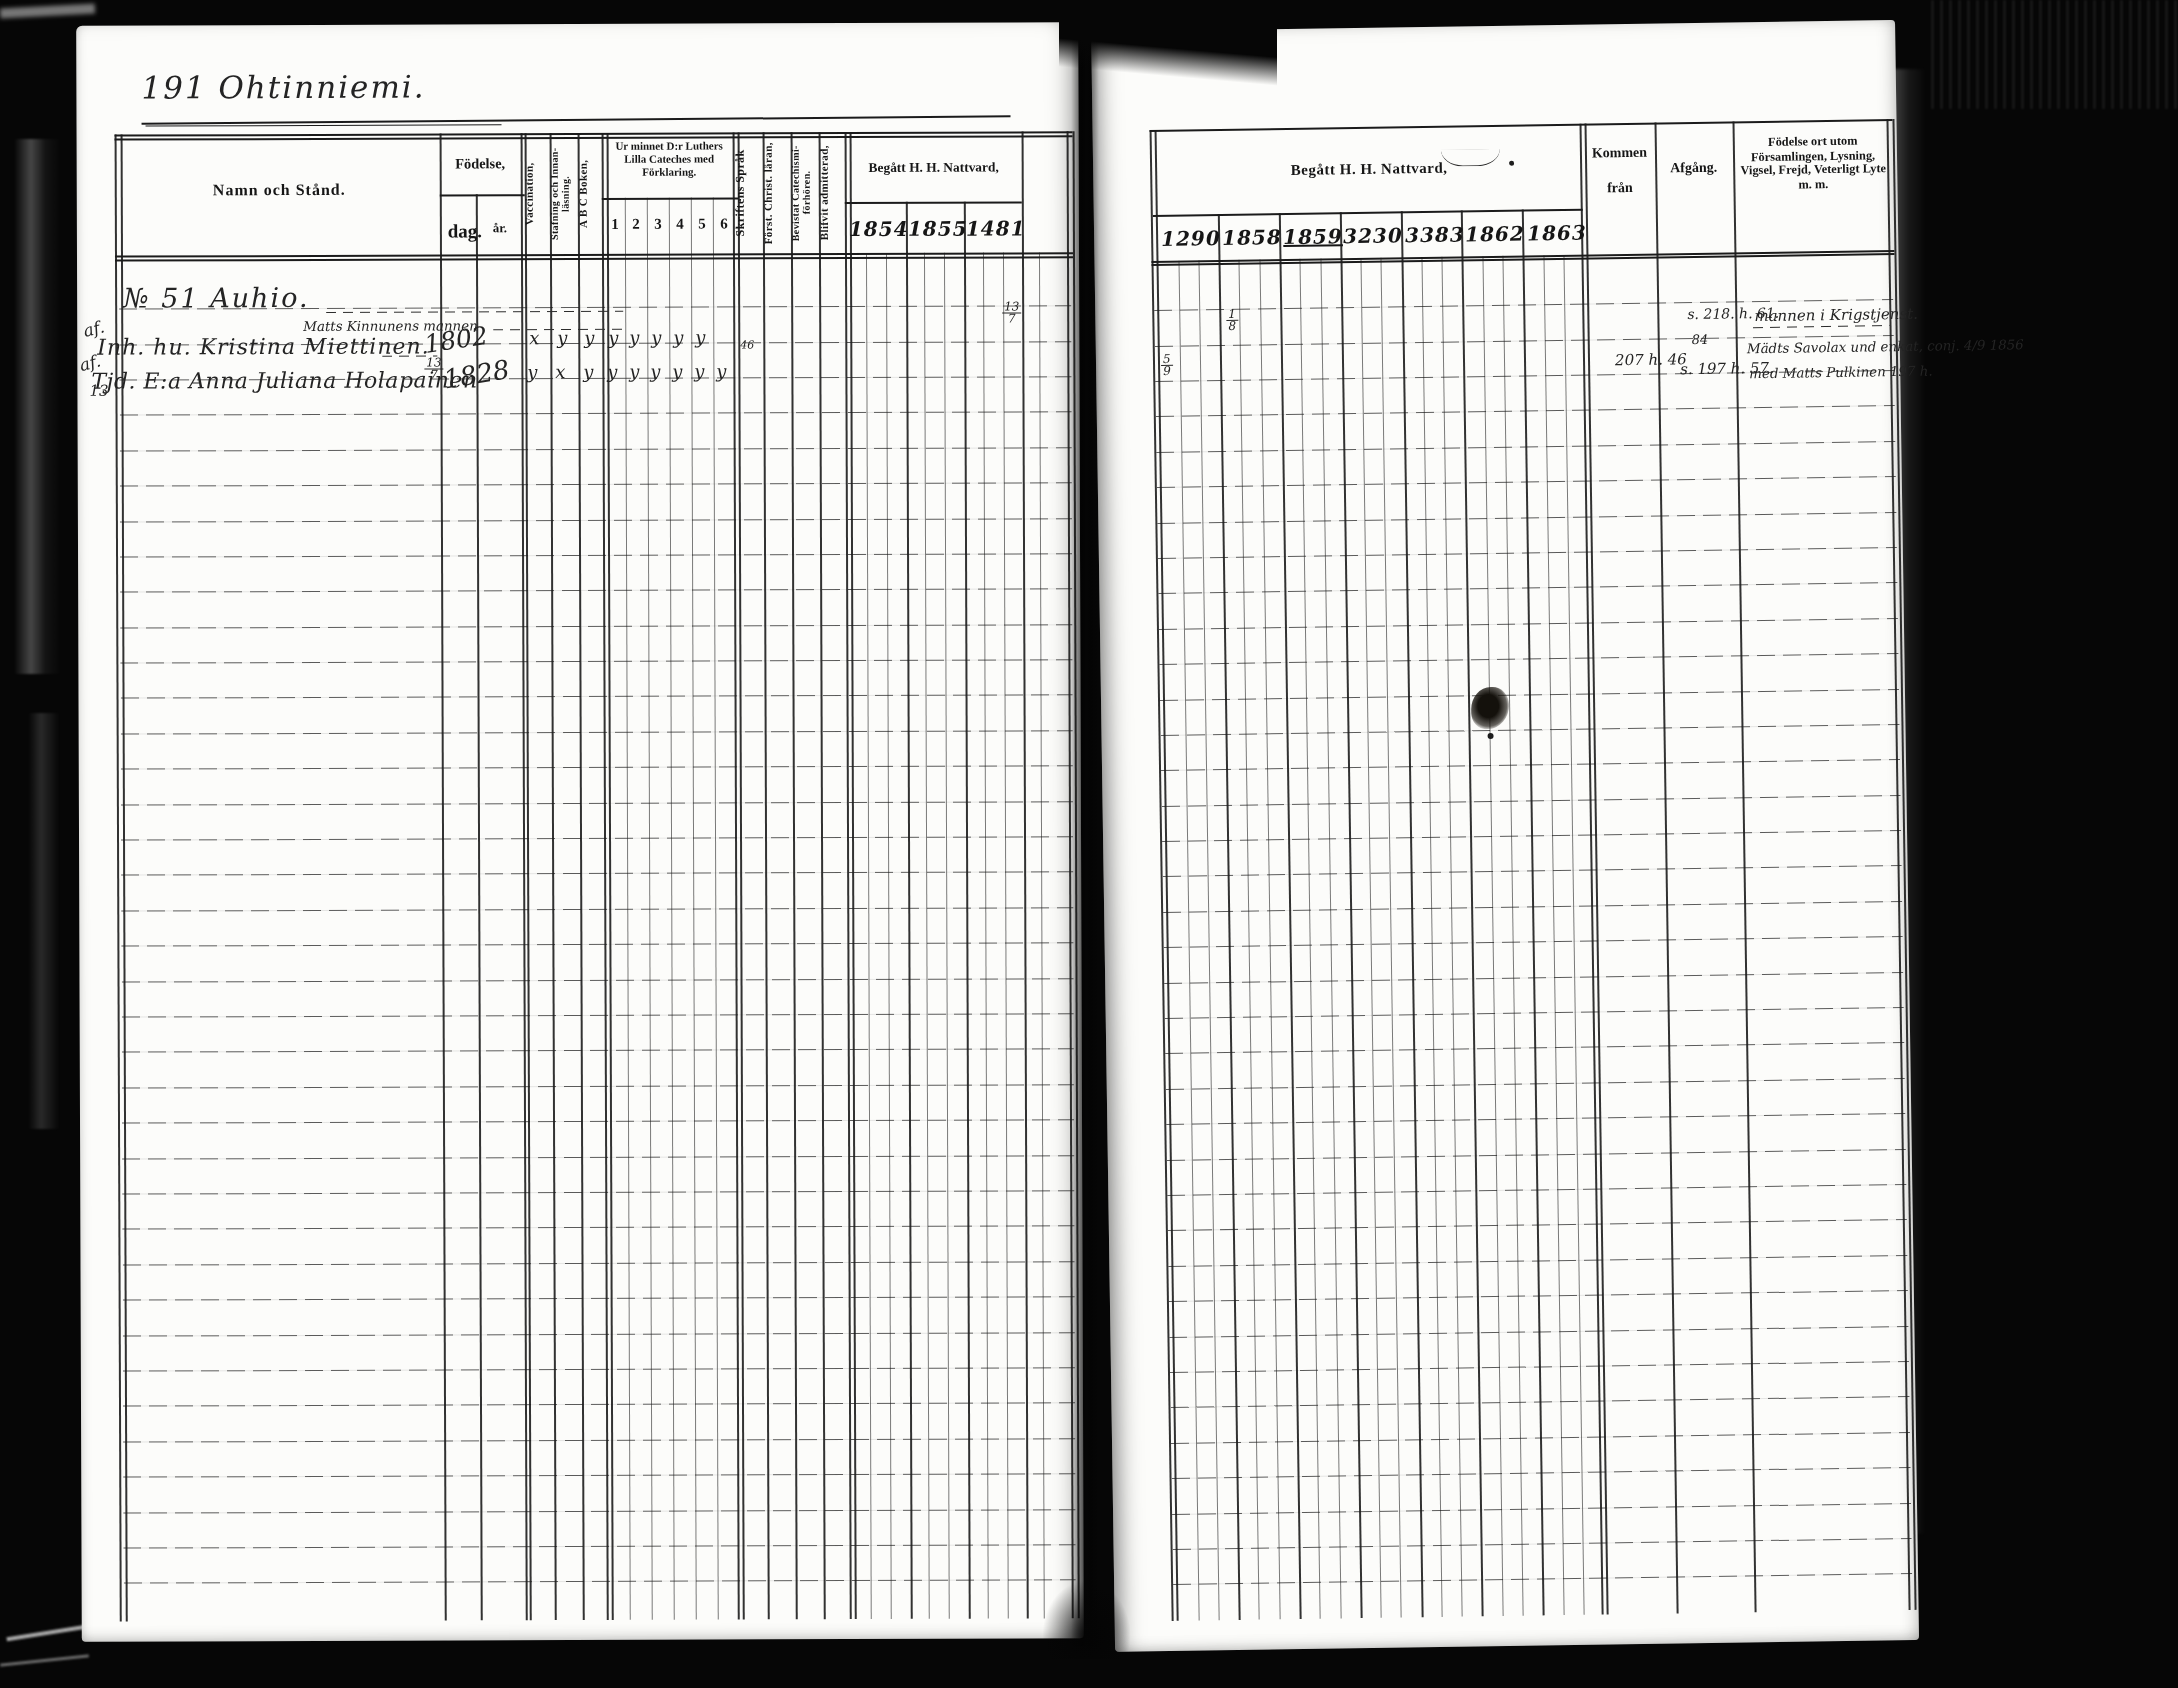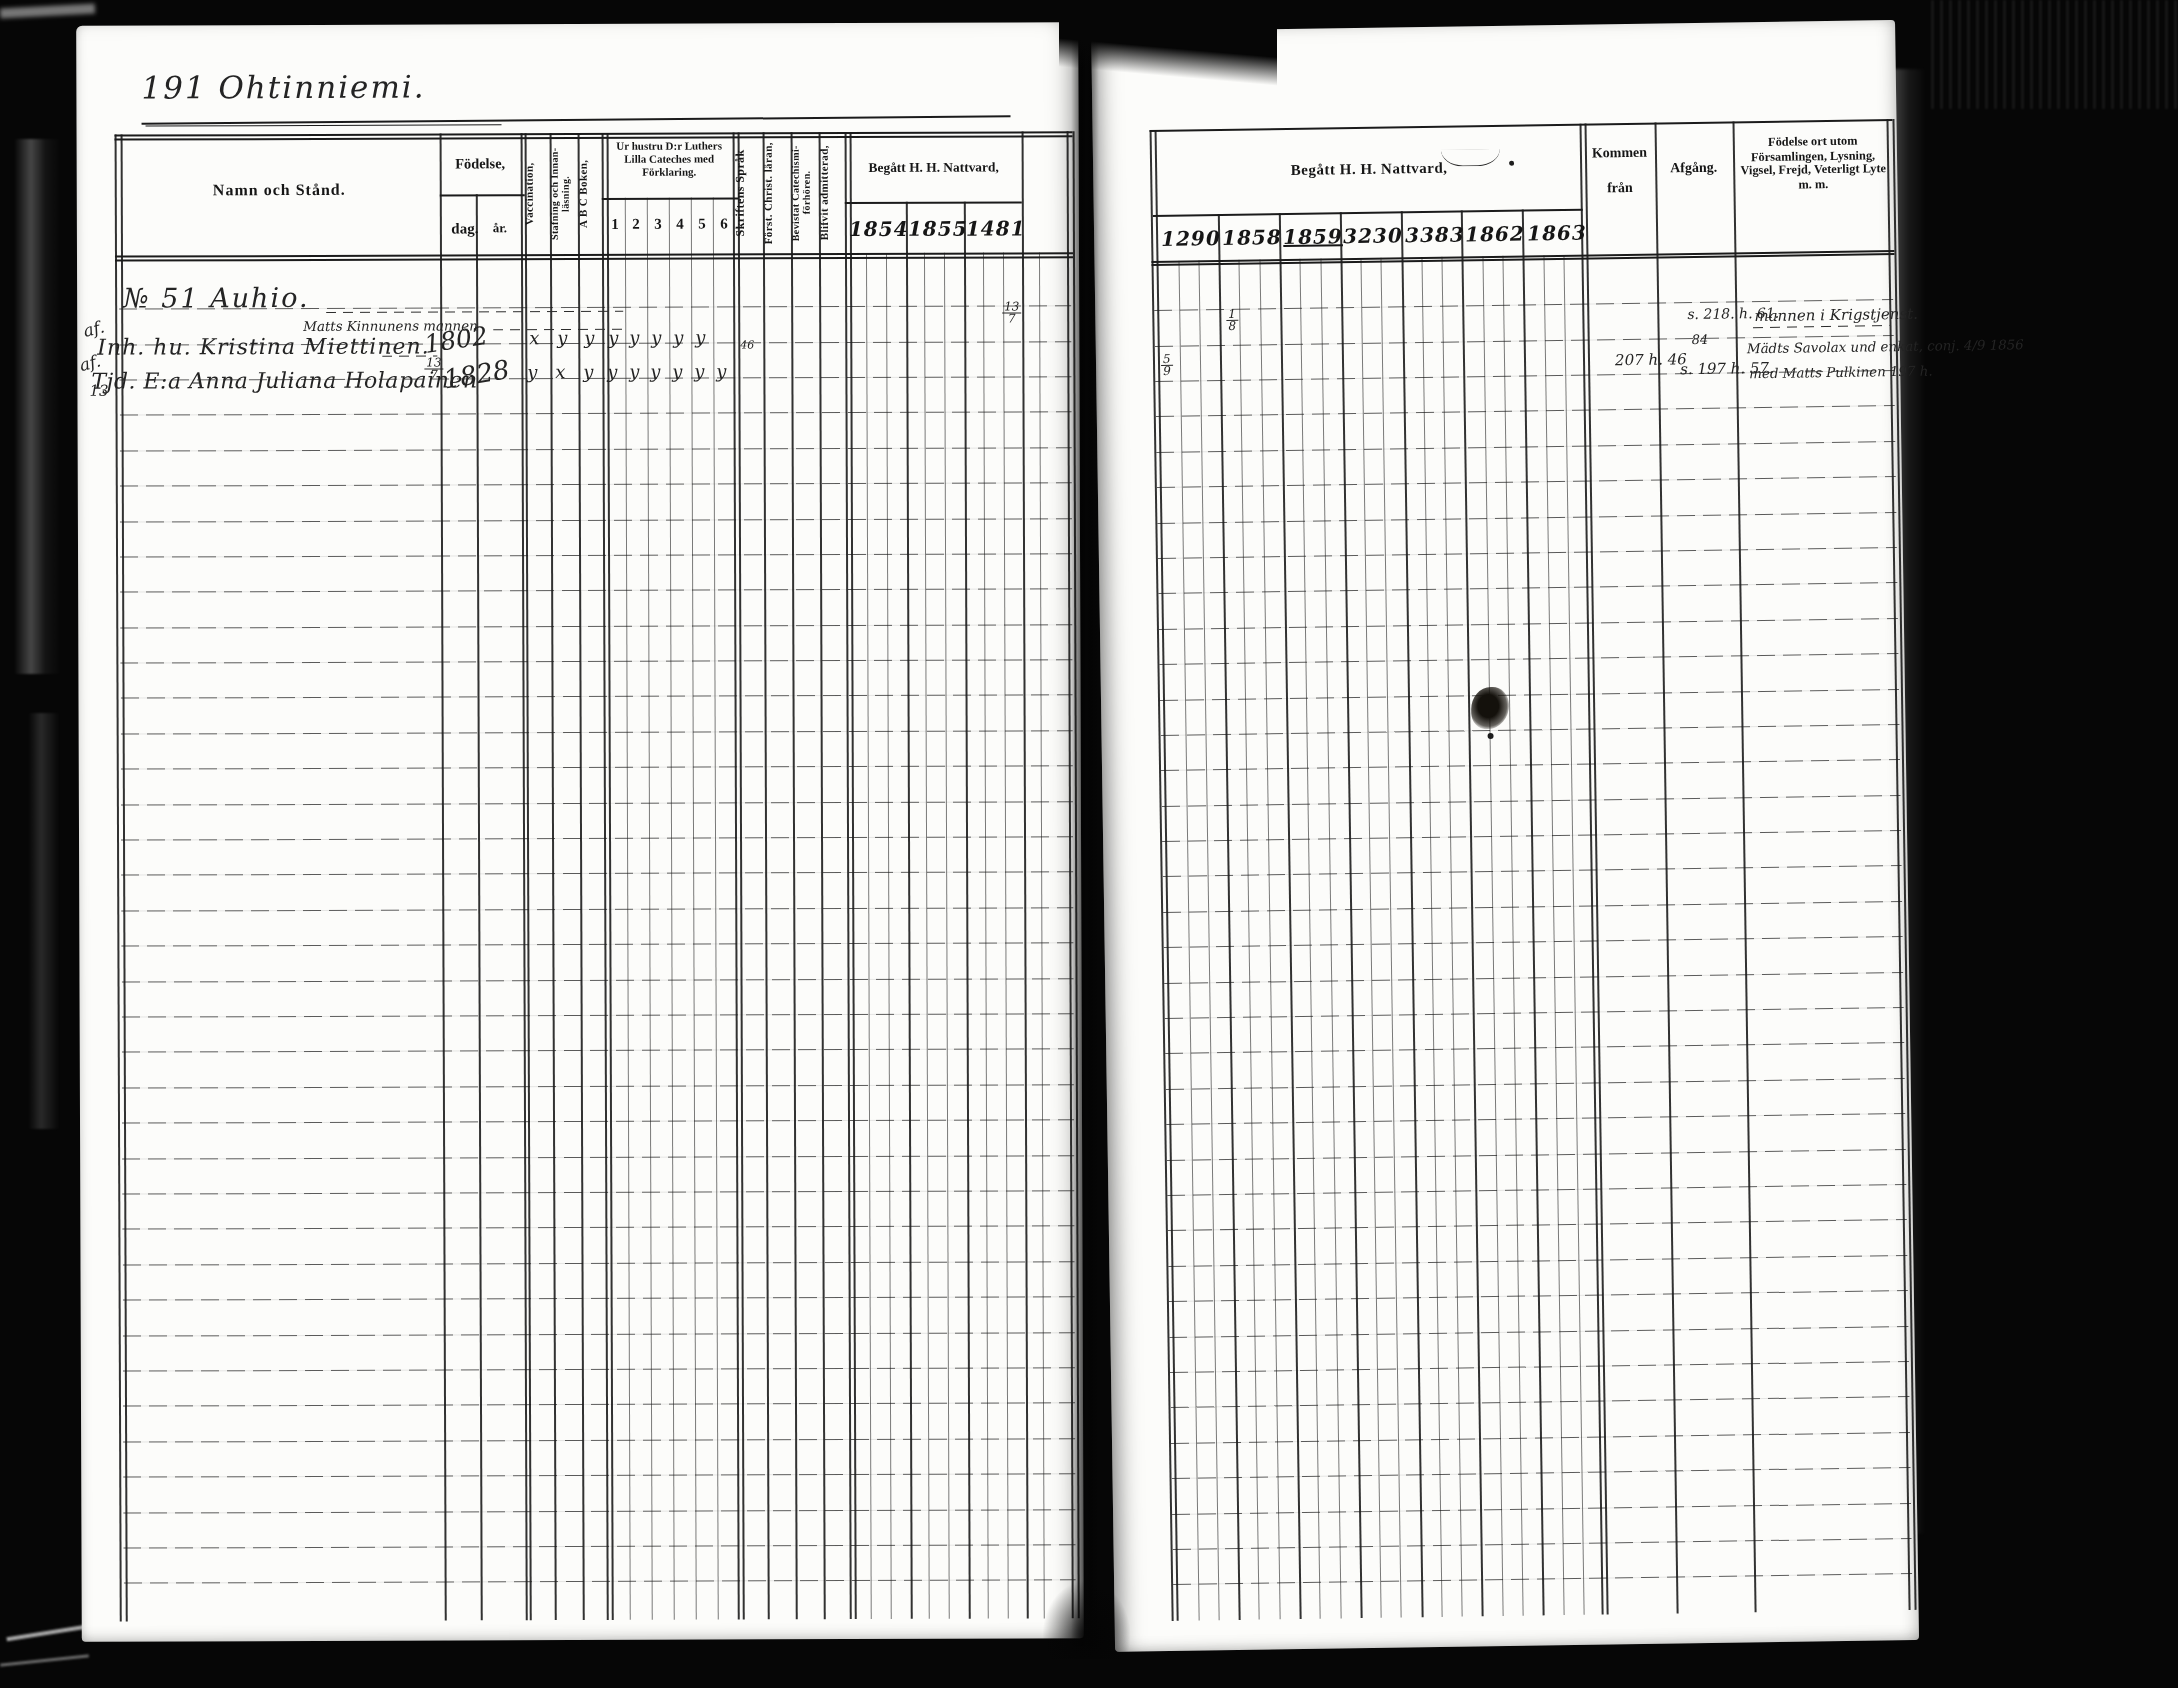--- a/index.html
+++ b/index.html
@@ -138,26 +138,26 @@
         <div class="rowline" style="left: 42px; top: 1380px; width: 952px; height: 1.3px;"></div>
         <div class="rowline" style="left: 42px; top: 1416px; width: 952px; height: 1.3px;"></div>
         <div class="rowline" style="left: 42px; top: 1451px; width: 952px; height: 1.3px;"></div>
         <div class="rowline" style="left: 42px; top: 1487px; width: 952px; height: 1.3px;"></div>
         <div class="rowline" style="left: 42px; top: 1522px; width: 952px; height: 1.3px;"></div>
         <div class="rowline" style="left: 42px; top: 1557px; width: 952px; height: 1.3px;"></div>
       </div>
 
     <div class="hdr" style="left:59px;top:156px;width:287px;font-size:16px;letter-spacing:1px;">Namn och Stånd.</div>
     <div class="hdr" style="left:356px;top:131px;width:95px;font-size:14.4px;">Födelse,</div>
-    <div class="hdr" style="left:362px;top:196px;width:52px;font-size:15px;">dag.</div>
+    <div class="hdr" style="left:362px;top:196px;width:52px;font-size:19px;">dag.</div>
     <div class="hdr" style="left:402px;top:196px;width:42px;font-size:13px;">år.</div>
     <div class="hdr rot" style="left:446px;top:112px;width:28px;height:115px;">Vaccination,</div>
     <div class="hdr rot" style="left:472px;top:112px;width:29px;height:115px;font-size:10px;line-height:11px;">Stafning och Innan-läsning.</div>
     <div class="hdr rot" style="left:500px;top:112px;width:27px;height:115px;">A B C Boken,</div>
-    <div class="hdr" style="left:529px;top:116px;width:127px;font-size:11px;line-height:13px;">Ur hustru D:r Luthers Lilla Cateches med Förklaring.</div>
+    <div class="hdr" style="left:529px;top:116px;width:127px;font-size:11px;line-height:13px;">Ur minnet D:r Luthers Lilla Cateches med Förklaring.</div>
     <div class="hdr" style="left:527px;top:192px;width:22px;font-size:15px;">1</div>
     <div class="hdr" style="left:548px;top:192px;width:22px;font-size:15px;">2</div>
     <div class="hdr" style="left:570px;top:192px;width:22px;font-size:15px;">3</div>
     <div class="hdr" style="left:592px;top:192px;width:22px;font-size:15px;">4</div>
     <div class="hdr" style="left:614px;top:192px;width:22px;font-size:15px;">5</div>
     <div class="hdr" style="left:636px;top:192px;width:22px;font-size:15px;">6</div>
     <div class="hdr rot" style="left:657px;top:112px;width:28px;height:115px;font-size:12px;">Skriftens Språk</div>
     <div class="hdr rot" style="left:685px;top:112px;width:28px;height:115px;">Först. Christ. läran,</div>
     <div class="hdr rot" style="left:713px;top:112px;width:28px;height:115px;font-size:10px;line-height:11px;">Bevistat Catechismi-förhören.</div>
     <div class="hdr rot" style="left:741px;top:112px;width:29px;height:115px;">Blifvit admitterad,</div>

